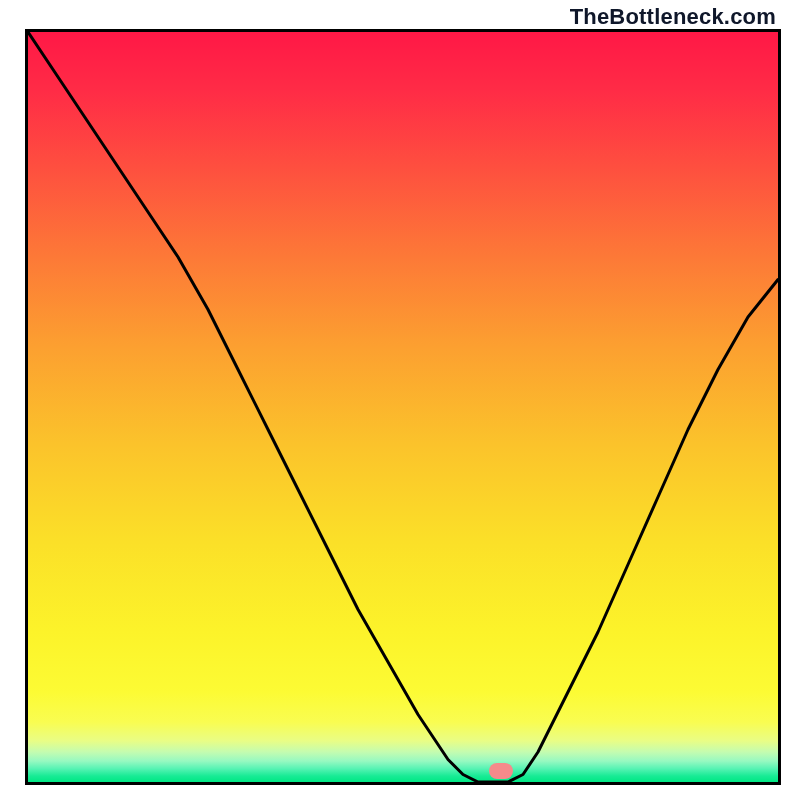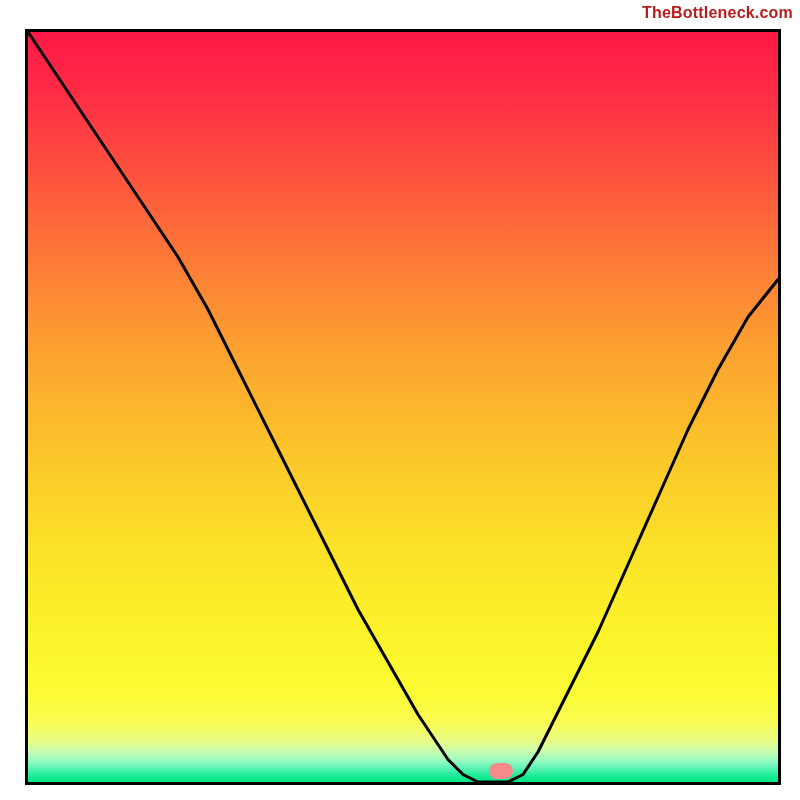--- a/index.html
+++ b/index.html
@@ -11,24 +11,24 @@
     font-family: Arial, Helvetica, sans-serif;
   }
   .container {
     position: relative;
     width: 800px;
     height: 800px;
   }
   .watermark {
     position: absolute;
     top: 4px;
-    right: 7px;
-    font-size: 16px;
+    right: 24px;
+    font-size: 22px;
     font-weight: bold;
-    color: #b91c1c;
+    color: #0f172a;
     letter-spacing: 0.2px;
   }
   .plot-area {
     position: absolute;
     left: 25px;
     top: 29px;
     width: 756px;
     height: 756px;
     border: 3px solid #000;
     box-sizing: border-box;

